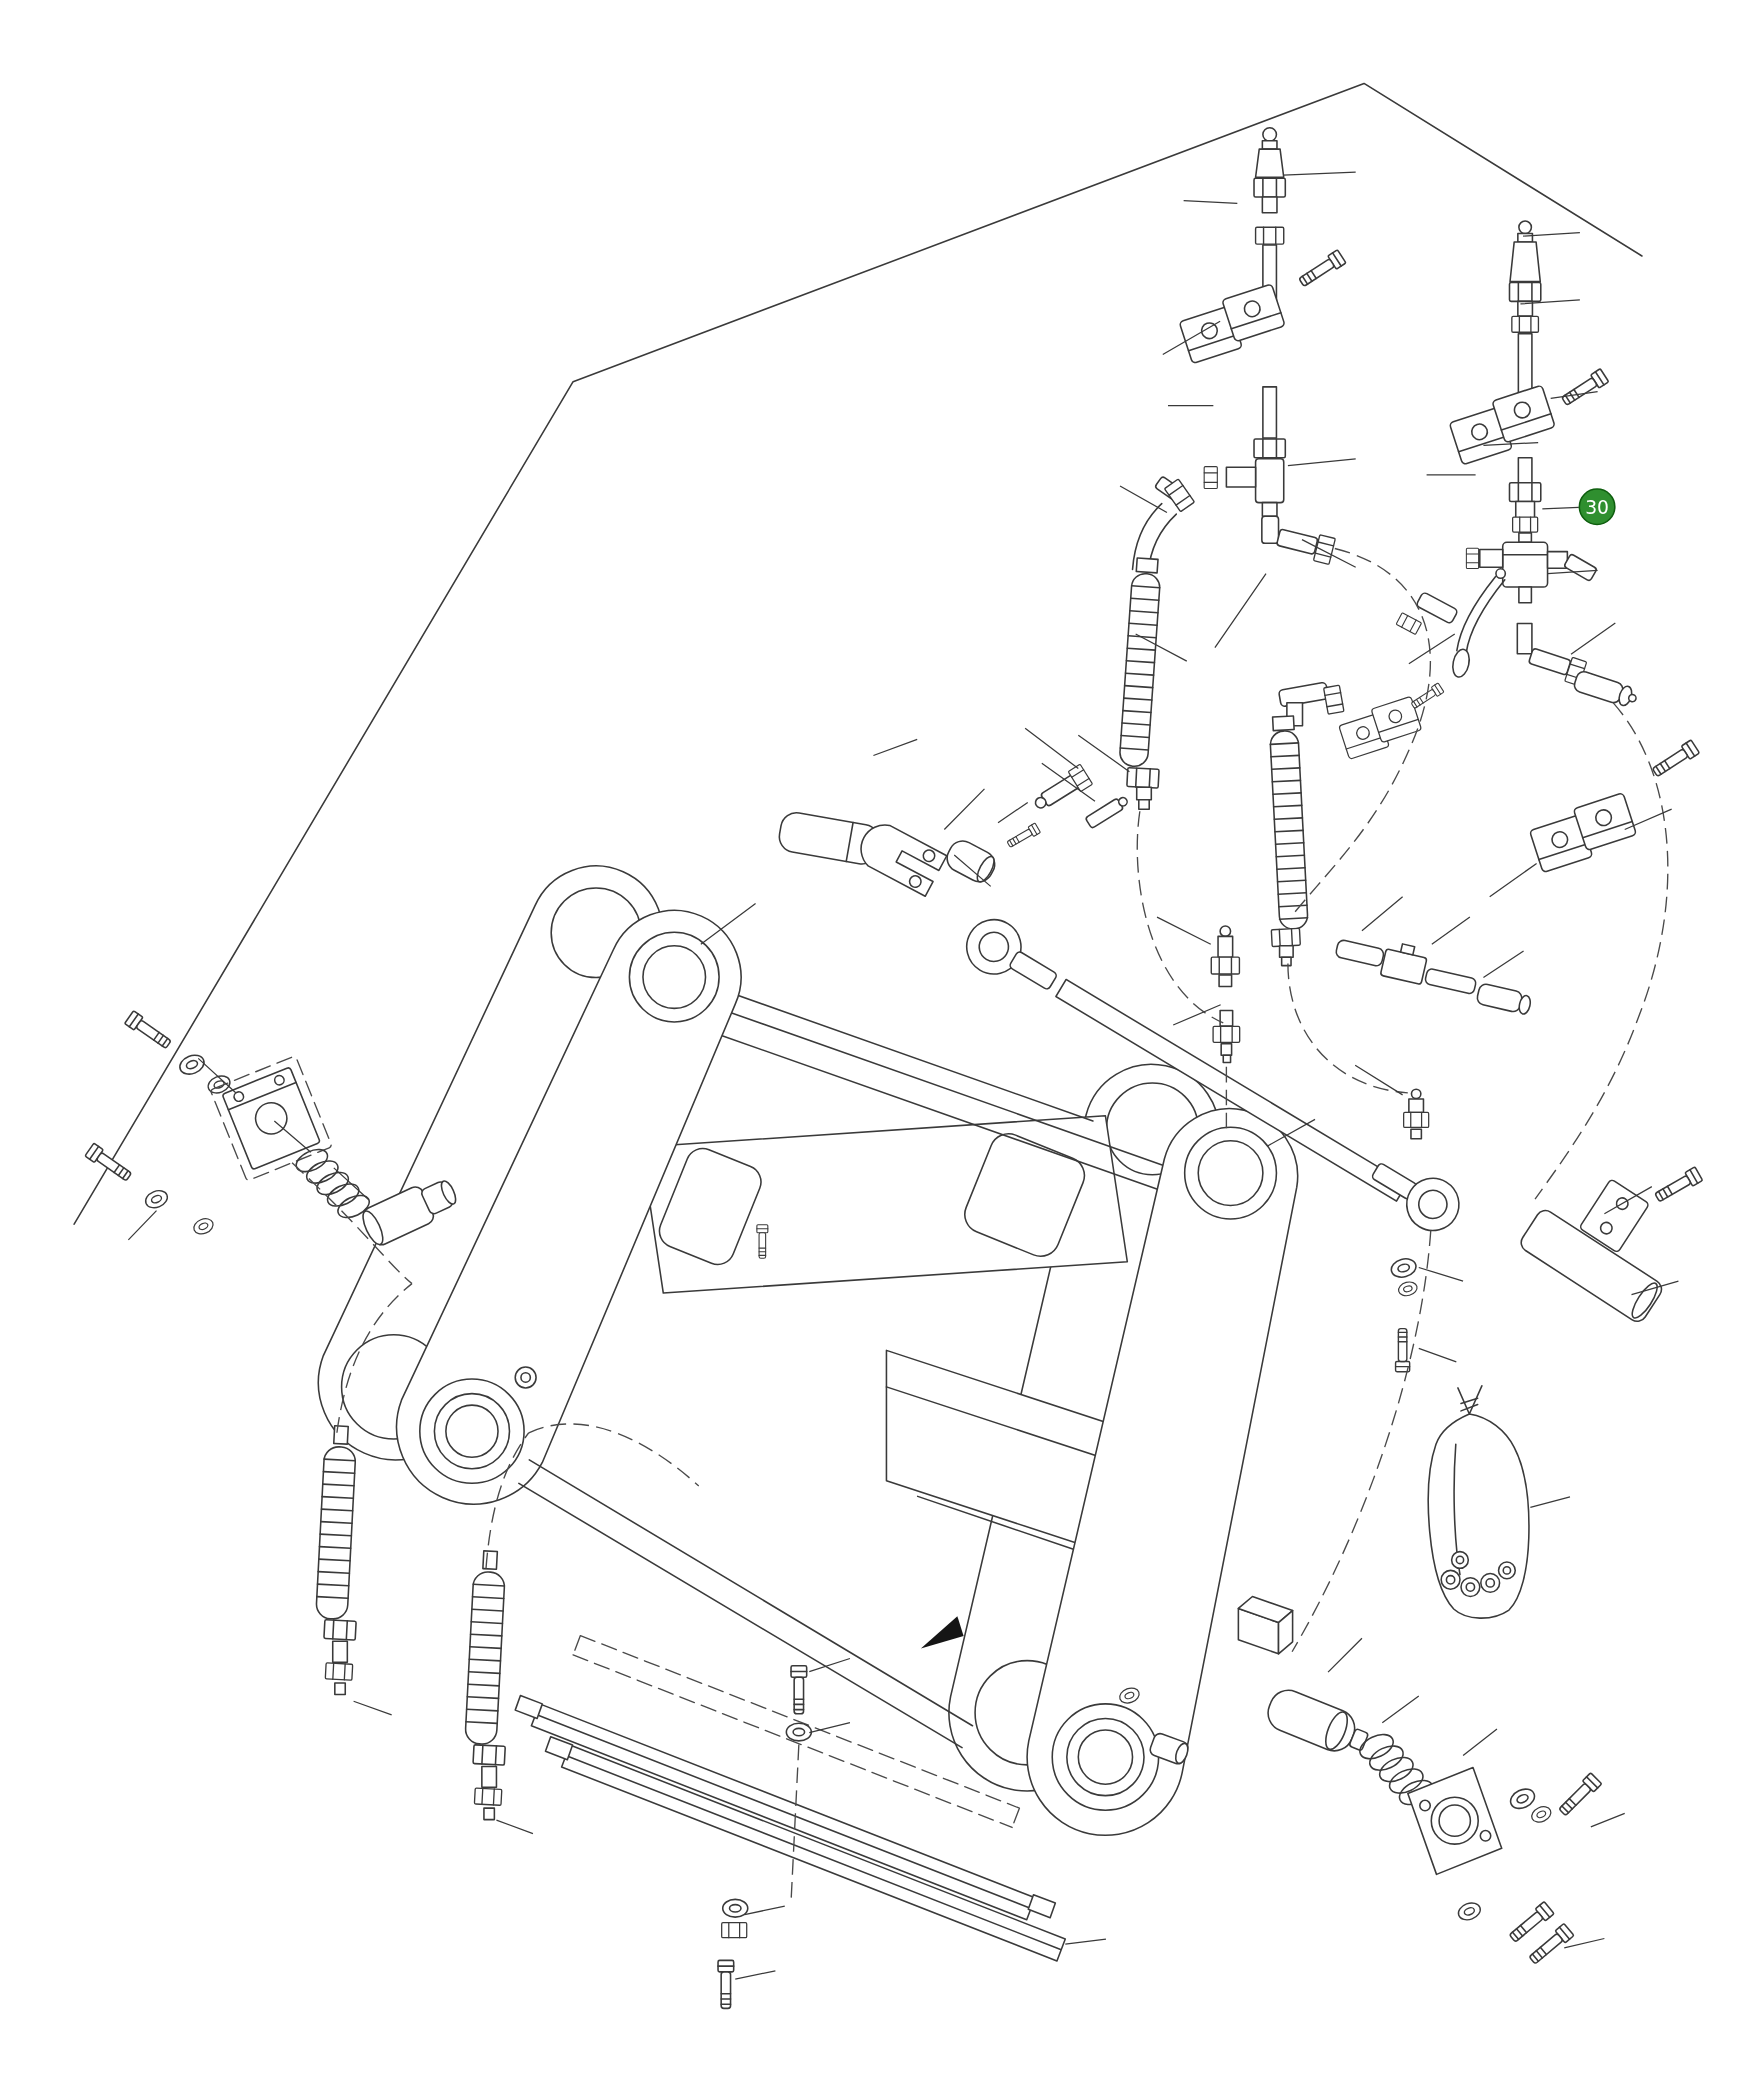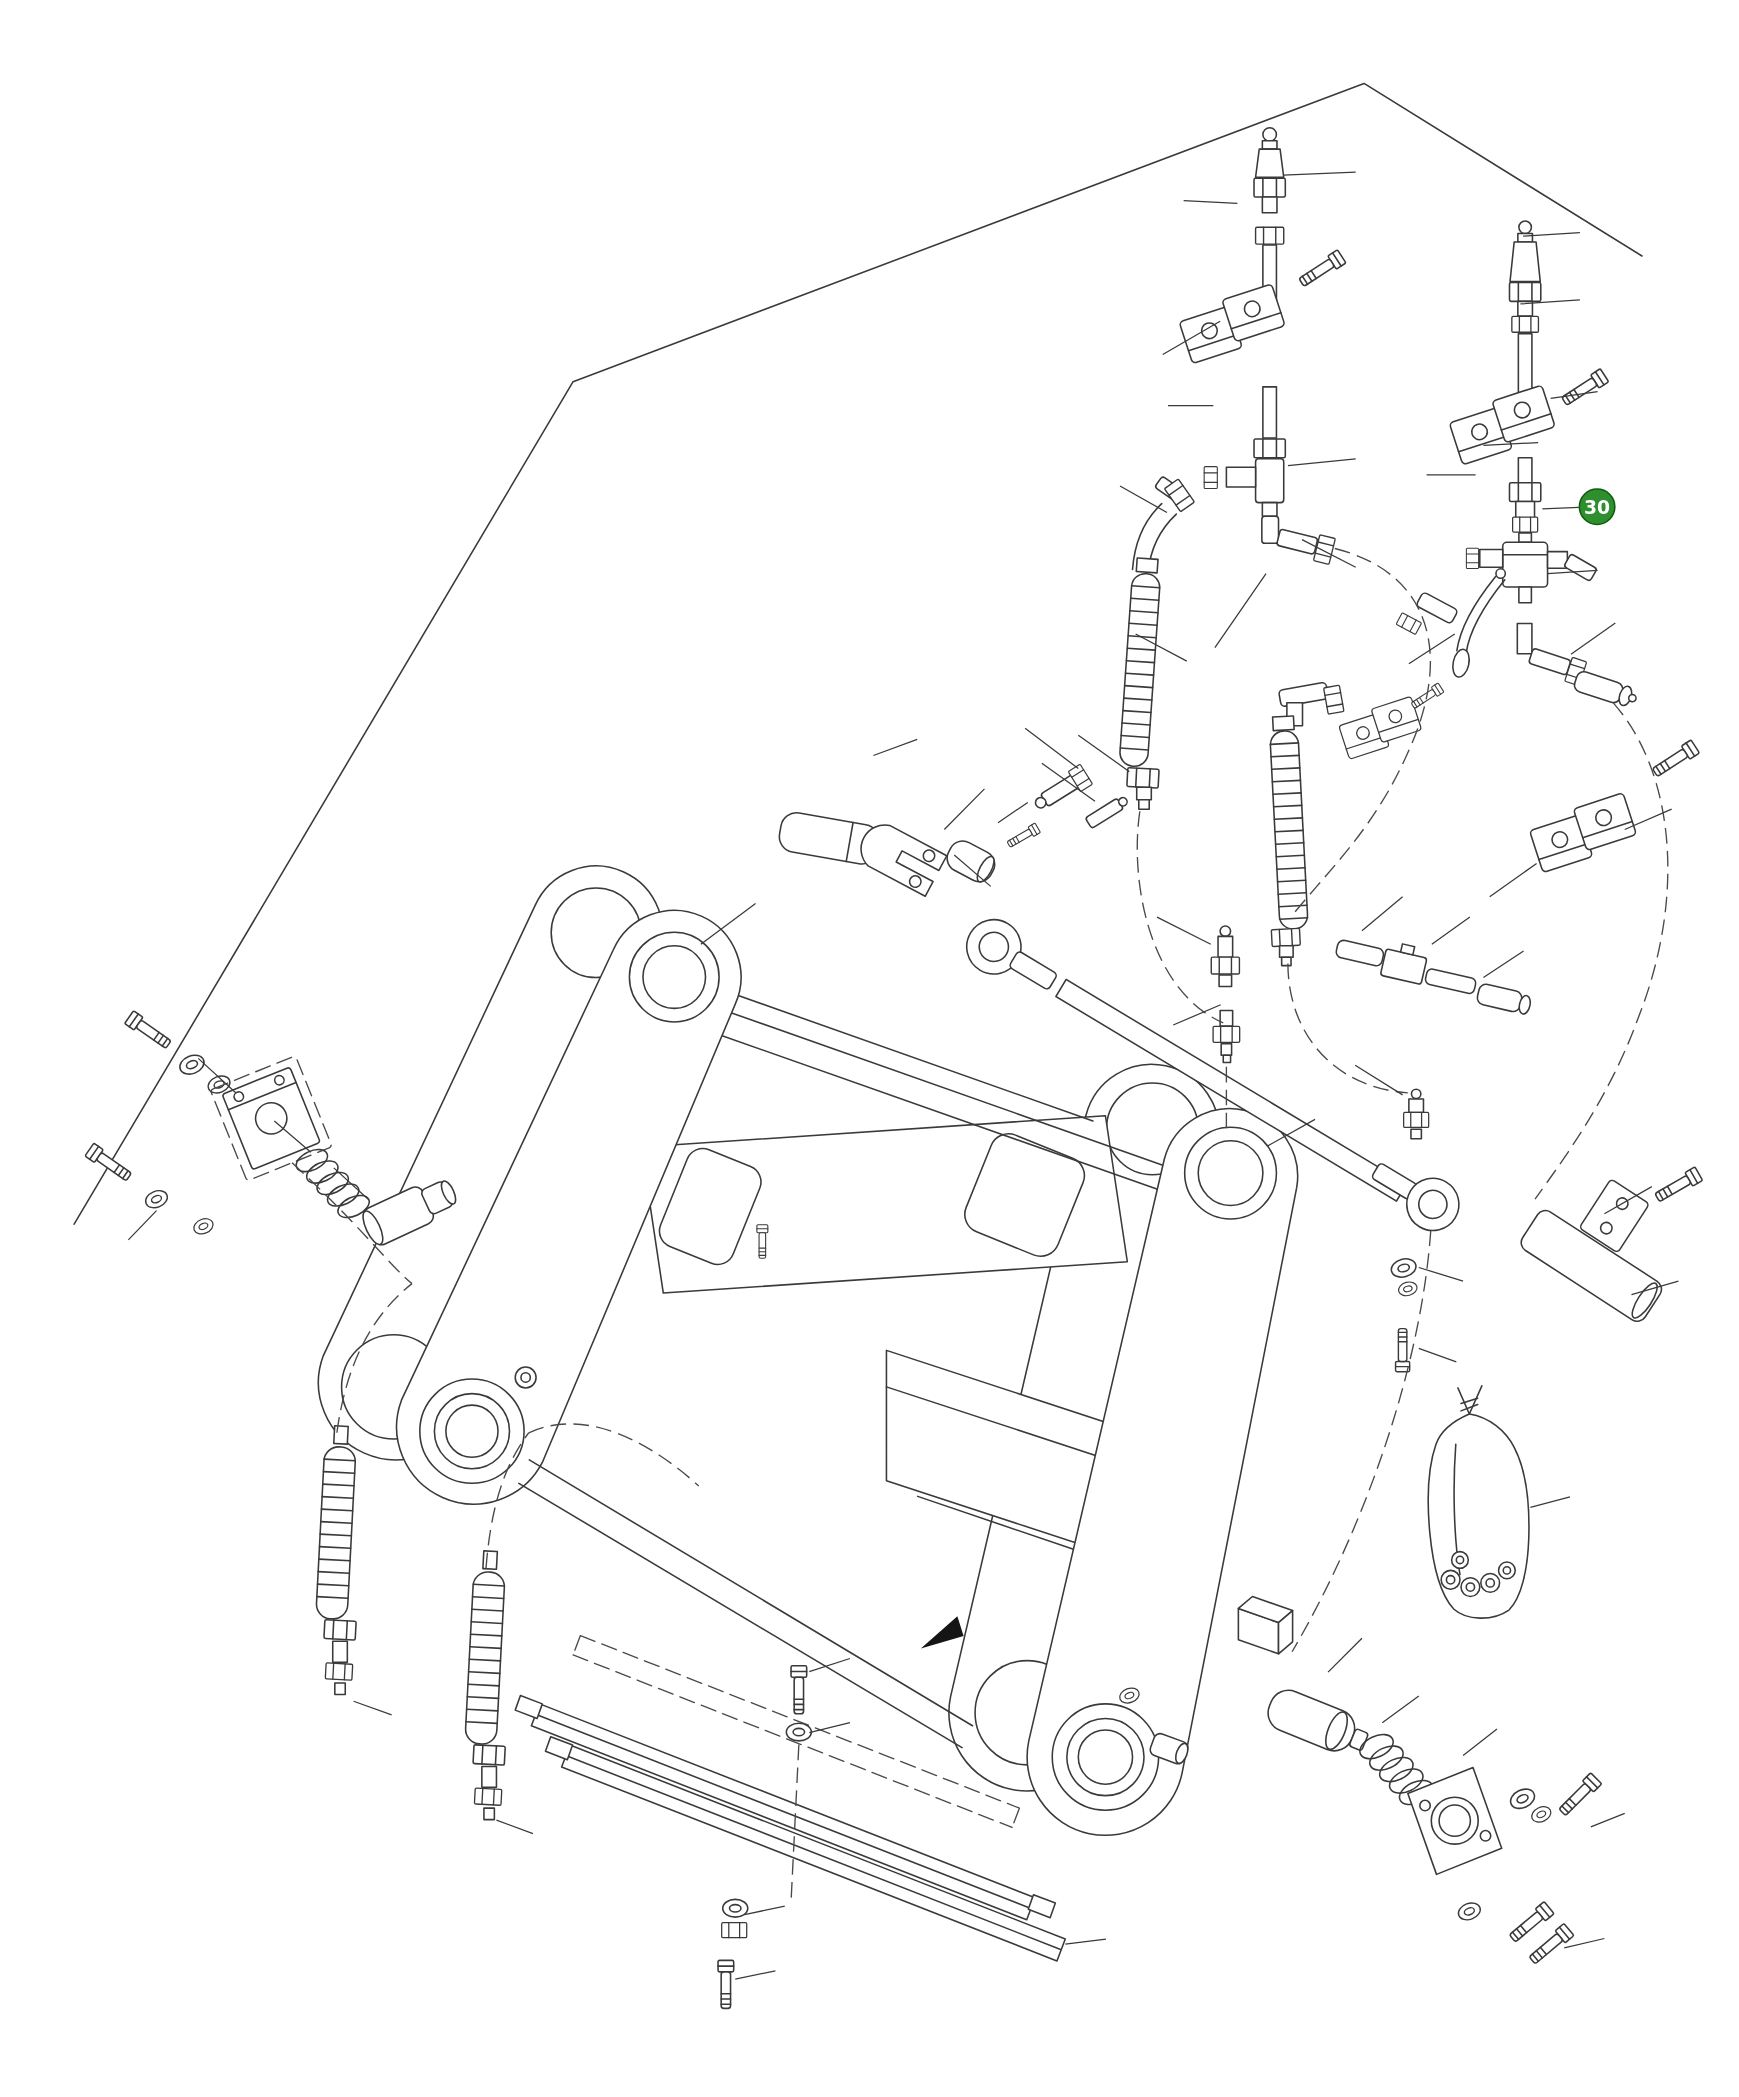--- a/index.html
+++ b/index.html
@@ -1,16 +1,16 @@
 <!DOCTYPE html>
 <html style="font-size:8.3px"><head>
 <meta charset="utf-8">
 <style>
   html,body{margin:0;padding:0;background:#ffffff;}
-  .canvas{position:relative;width:1739px;height:2097px;background:#ffffff;font-family:"DejaVu Sans",sans-serif;overflow:hidden;font-weight:bold;}
+  .canvas{position:relative;width:1739px;height:2097px;background:#ffffff;font-family:"DejaVu Sans",sans-serif;overflow:hidden;}
   svg{position:absolute;left:0;top:0;}
   .pt{fill:#ffffff;stroke:#3a3a3a;stroke-width:3;stroke-linejoin:round;stroke-linecap:round;}
   .ln{fill:none;stroke:#3a3a3a;stroke-width:3;stroke-linejoin:round;stroke-linecap:round;}
   .lead{fill:none;stroke:#3a3a3a;stroke-width:2.4;}
   .dash{fill:none;stroke:#4a4a4a;stroke-width:2.6;stroke-dasharray:30 14;}
   .dark{fill:#151515;stroke:none;}
   .callout-text{font-family:"DejaVu Sans",sans-serif;font-size:36px;}
 </style>
 </head>
 <body>

